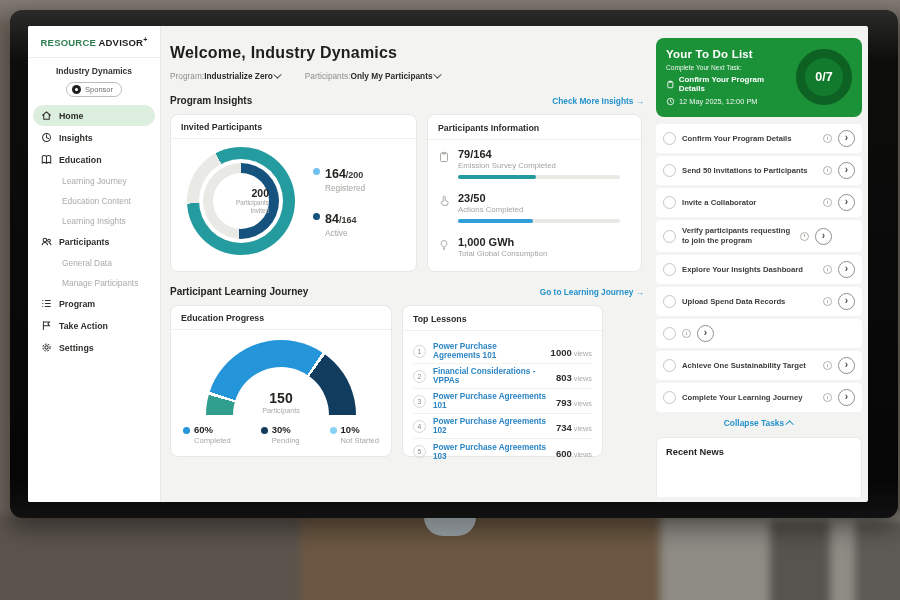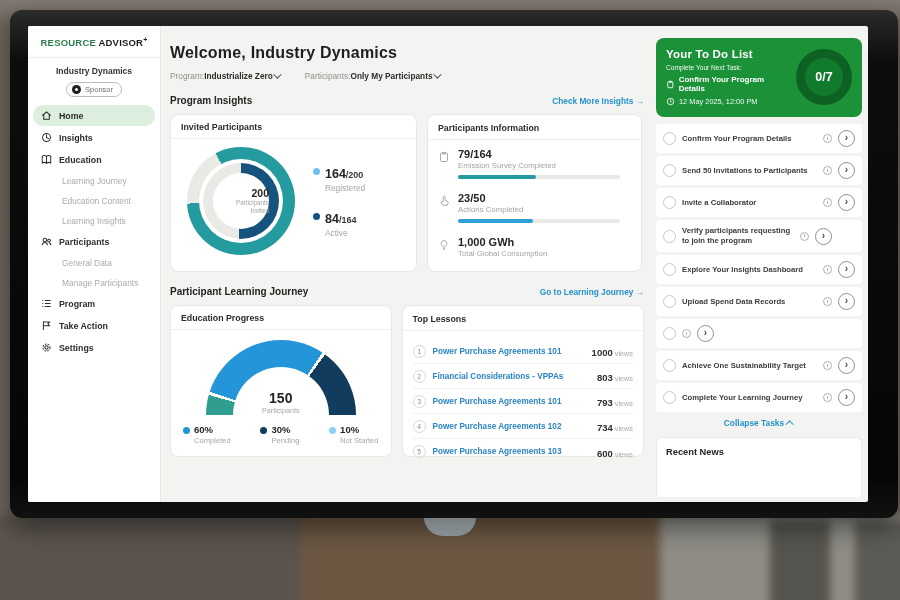--- a/index.html
+++ b/index.html
@@ -92,21 +92,21 @@
   .gauge-center { position:absolute; left:0; bottom:0; width:100%; text-align:center; }
   .gauge-v { font-size:14px; font-weight:bold; color:#242421; }
   .gauge-l { font-size:7.2px; color:#a8a8a4; }
   .gauge-legend { display:flex; justify-content:space-between; margin-top:9px; padding:0 2px;gap:28px; }
   .gl-item { position:relative; padding-left:11px; }
   .gl-dot { position:absolute; left:0; top:3px; width:7px; height:7px; border-radius:50%; }
   .gl-pct { font-size:9.5px; font-weight:bold; color:#242421; }
   .gl-lab { font-size:7.6px; color:#a8a8a4; margin-top:1px; }
 
   
-  .card-lessons { width:243px; height:152px; padding-top:8px; }
+  .card-lessons { width:201px; height:152px; padding-top:8px; }
   .lesson-row { display:flex; align-items:center; gap:7px; height:25px; border-bottom:1px solid #f1f1ee; cursor:pointer; }
   .lesson-row:last-child { border-bottom:none; }
   .rank { width:13px; height:13px; border:1px solid #d8d8d4; border-radius:50%; font-size:6.8px; color:#8b8b87; display:flex; align-items:center; justify-content:center; flex:0 0 auto; }
   .lesson-t { flex:1; font-size:8.2px; font-weight:bold; color:#2b85c4; }
   .views-n { font-size:9.5px; font-weight:bold; color:#2e2e2b; }
   .views-l { font-size:7.3px; color:#ababa7; margin-left:2px; }
 
   
   .rightcol { position:absolute; left:625px; top:0; width:215px; height:100%; padding:12px 6px 0 3px; }
   .todo-head { background:#1b9138; border-radius:8px; padding:10px 10px 11px; display:flex; align-items:center; gap:8px; color:#fff; }

